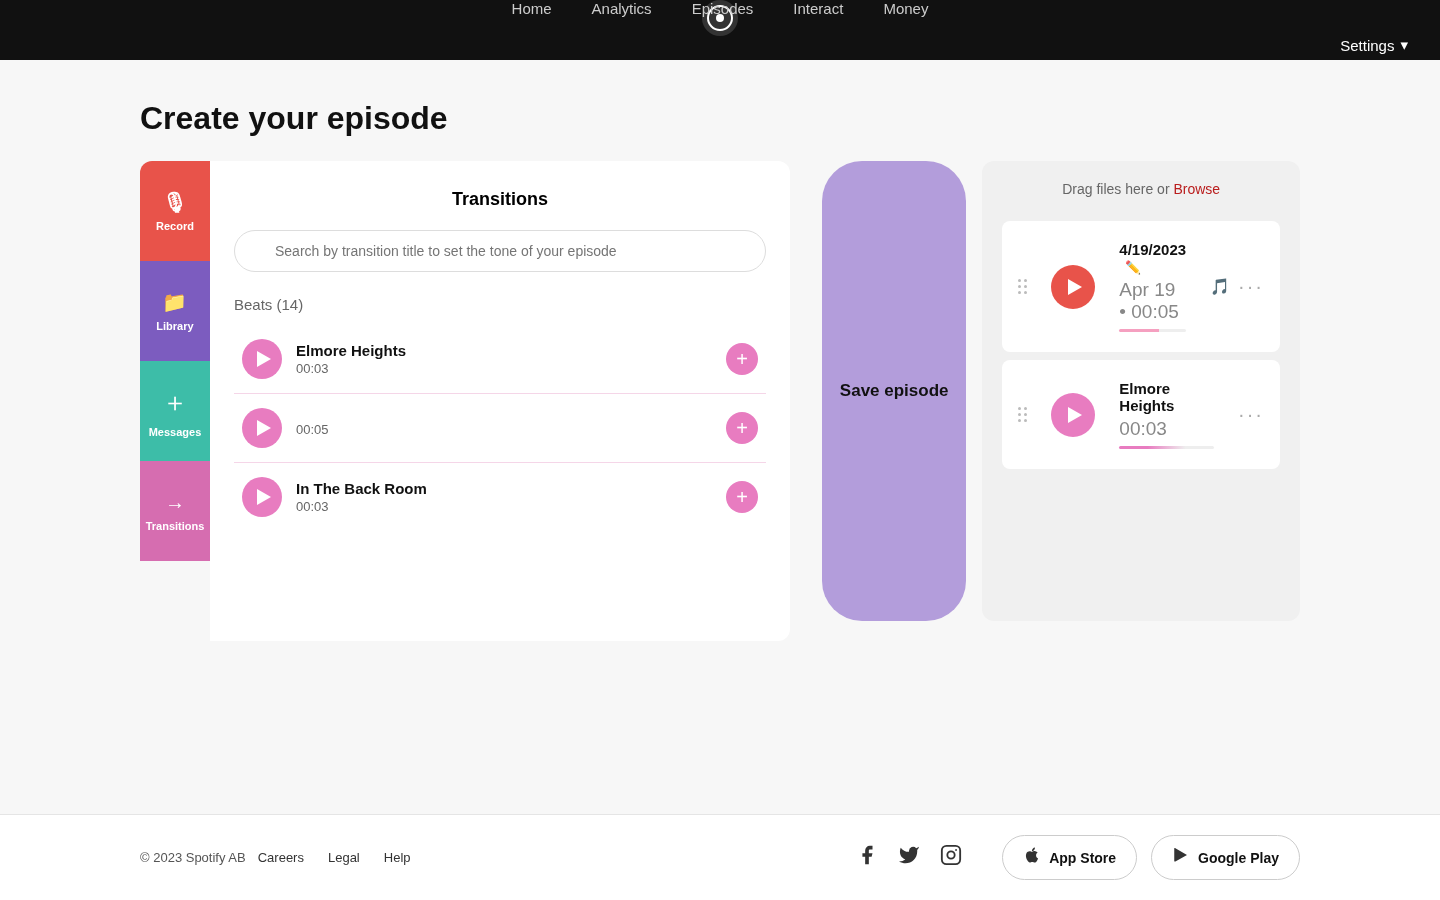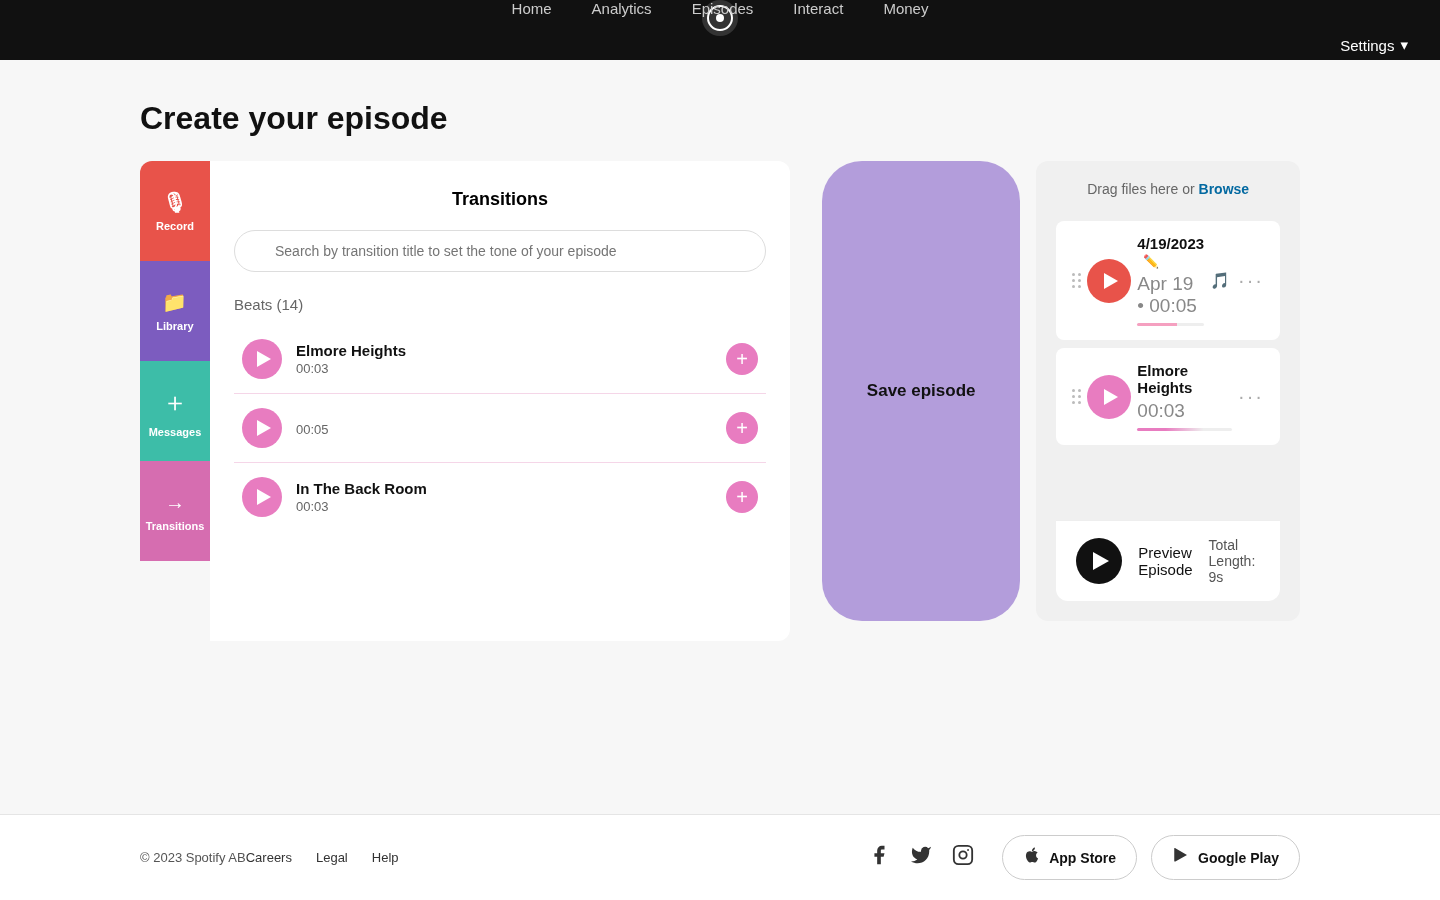--- a/index.html
+++ b/index.html
@@ -211,33 +211,33 @@
       flex-direction: column;
       gap: 0;
     }
     .drag-area {
       text-align: center;
       font-size: 14px;
       color: #666;
       margin-bottom: 24px;
     }
     .drag-area a {
-      color: #0369a1;
-      font-weight: 700;
+      color: #b91c1c;
+      font-weight: 400;
       text-decoration: none;
       cursor: pointer;
     }
     .episode-track {
       background: #fff;
       border-radius: 8px;
-      padding: 14px 16px;
+      padding: 20px 16px;
       margin-bottom: 8px;
       display: flex;
       align-items: center;
-      gap: 6px;
+      gap: 24px;
       position: relative;
     }
     .drag-dots {
       color: #bbb;
       font-size: 16px;
       cursor: grab;
       display: flex;
       flex-direction: column;
       gap: 3px;
     }
@@ -337,21 +337,21 @@
     .preview-label { font-size: 15px; color: #111; font-weight: 500; flex: 1; }
     .total-length { font-size: 14px; color: #555; }
 
     
     .footer {
       background: #fff;
       border-top: 1px solid #e5e5e5;
       padding: 20px 140px;
       display: flex;
       align-items: center;
-      gap: 0;
+      gap: 12px;
     }
     .footer-copy { font-size: 13px; color: #555; flex: 0 0 auto; }
     .footer-links { display: flex; gap: 24px; }
     .footer-link { font-size: 13px; color: #333; text-decoration: none; cursor: pointer; }
     .footer-social { margin-left: auto; display: flex; gap: 20px; align-items: center; }
     .social-icon { font-size: 20px; color: #333; cursor: pointer; }
     .footer-store-btns { margin-left: 28px; display: flex; gap: 14px; }
     .store-btn {
       display: flex;
       align-items: center;
@@ -518,25 +518,20 @@
             <div class="ep-track-subtitle">00:03</div>
             <div class="track-bar-pink"></div>
           </div>
           <div class="ep-track-actions">
             <span class="three-dots">···</span>
           </div>
         </div>
 
         <div style="flex:1;"></div>
 
-        <div class="preview-bar">
-          <div class="preview-play-btn"></div>
-          <span class="preview-label">Preview Episode</span>
-          <span class="total-length">Total Length: 9s</span>
-        </div>
       </div>
     </div>
   </div>
 </div>
 
 <footer class="footer">
   <span class="footer-copy">© 2023 Spotify AB</span>
   <div class="footer-links">
     <a class="footer-link">Careers</a>
     <a class="footer-link">Legal</a>

